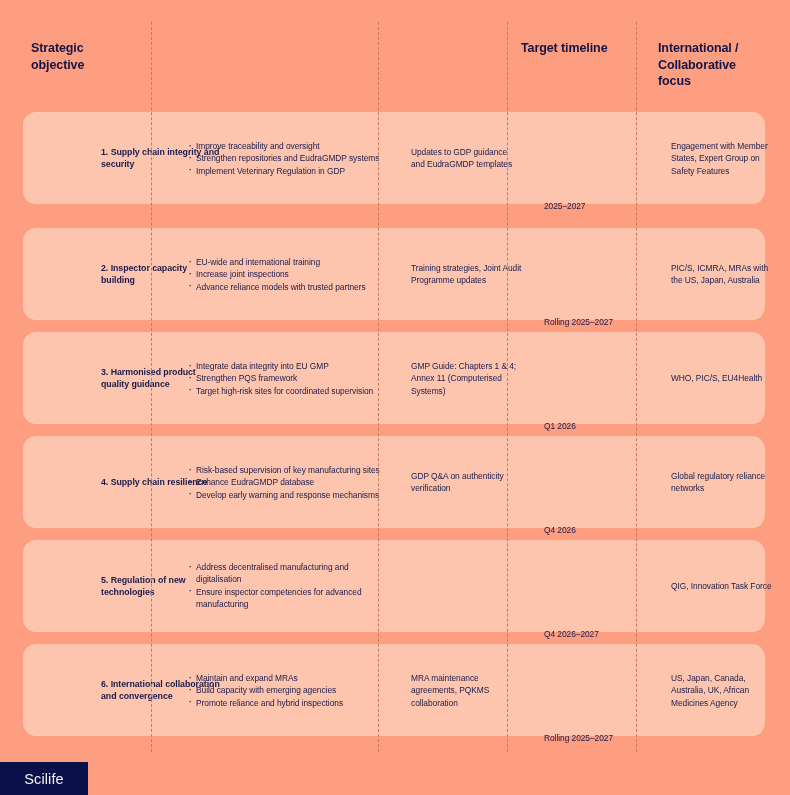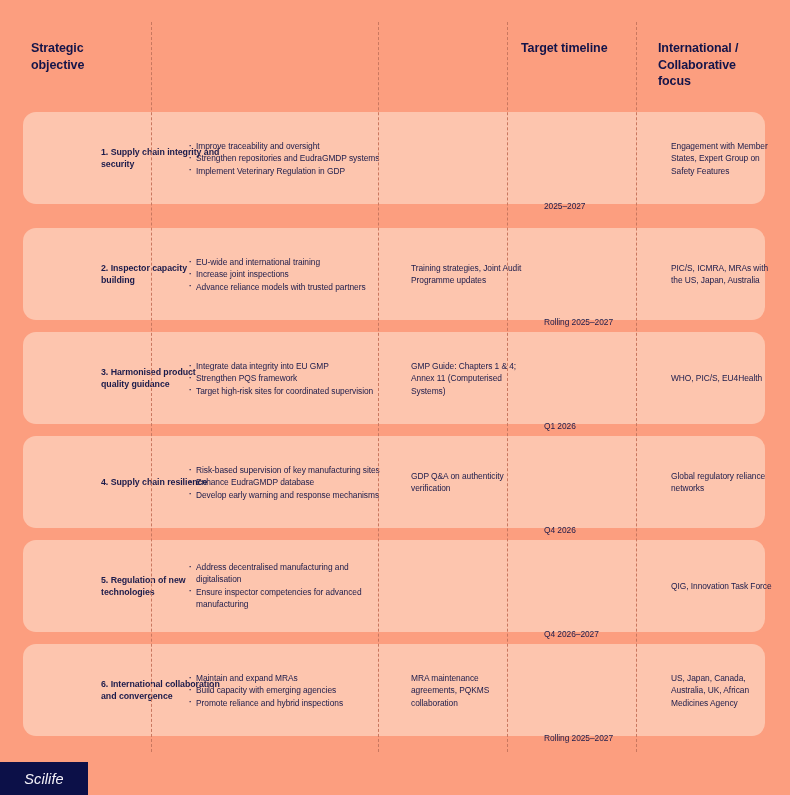--- a/index.html
+++ b/index.html
@@ -134,21 +134,20 @@
     background: #0C1048;
     display: flex;
     align-items: center;
     justify-content: center;
   }
   .logo-text {
     color: #F3F1F8;
     font-size: 14.5px;
     font-weight: normal;
     letter-spacing: 0.1px;
-    font-style: italic;
   }
 </style>
 </head>
 <body>
 
 <div class="table-wrap">
 
   <div class="dividers">
     <div class="divider d1"></div>
     <div class="divider d2"></div>
@@ -165,20 +164,21 @@
   <div class="rows">
     <div class="row r0">
       <div class="cell c0">1. Supply chain integrity and security</div>
       <div class="cell c1">
           <ul>
             <li>Improve traceability and oversight</li>
             <li>Strengthen repositories and EudraGMDP systems</li>
             <li>Implement Veterinary Regulation in GDP</li>
           </ul>
         </div>
+      <div class="cell c2">Updates to GDP guidance and EudraGMDP templates</div>
       <div class="cell c3">2025–2027</div>
       <div class="cell c4">Engagement with Member States, Expert Group on Safety Features</div>
     </div>
     <div class="row r1">
       <div class="cell c0">2. Inspector capacity building</div>
       <div class="cell c1">
           <ul>
             <li>EU-wide and international training</li>
             <li>Increase joint inspections</li>
             <li>Advance reliance models with trusted partners</li>

